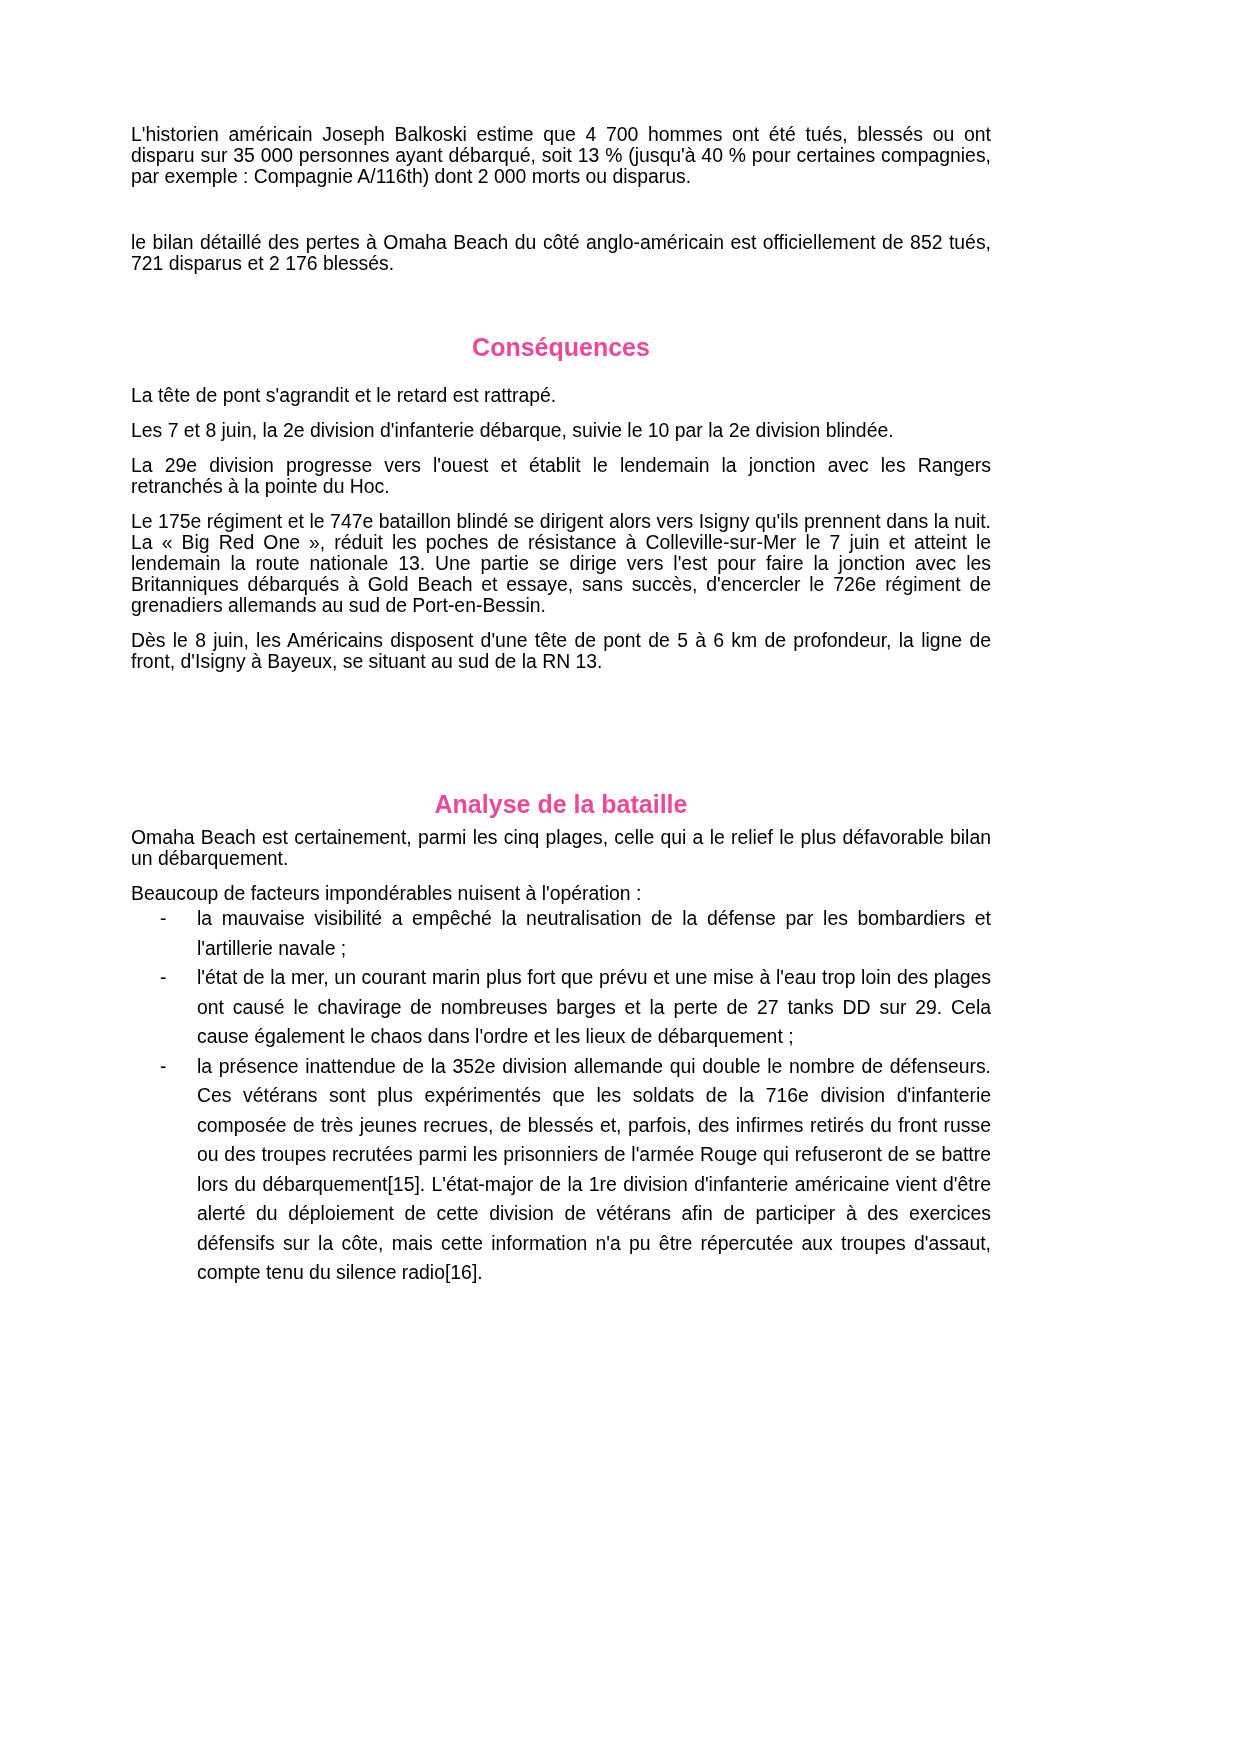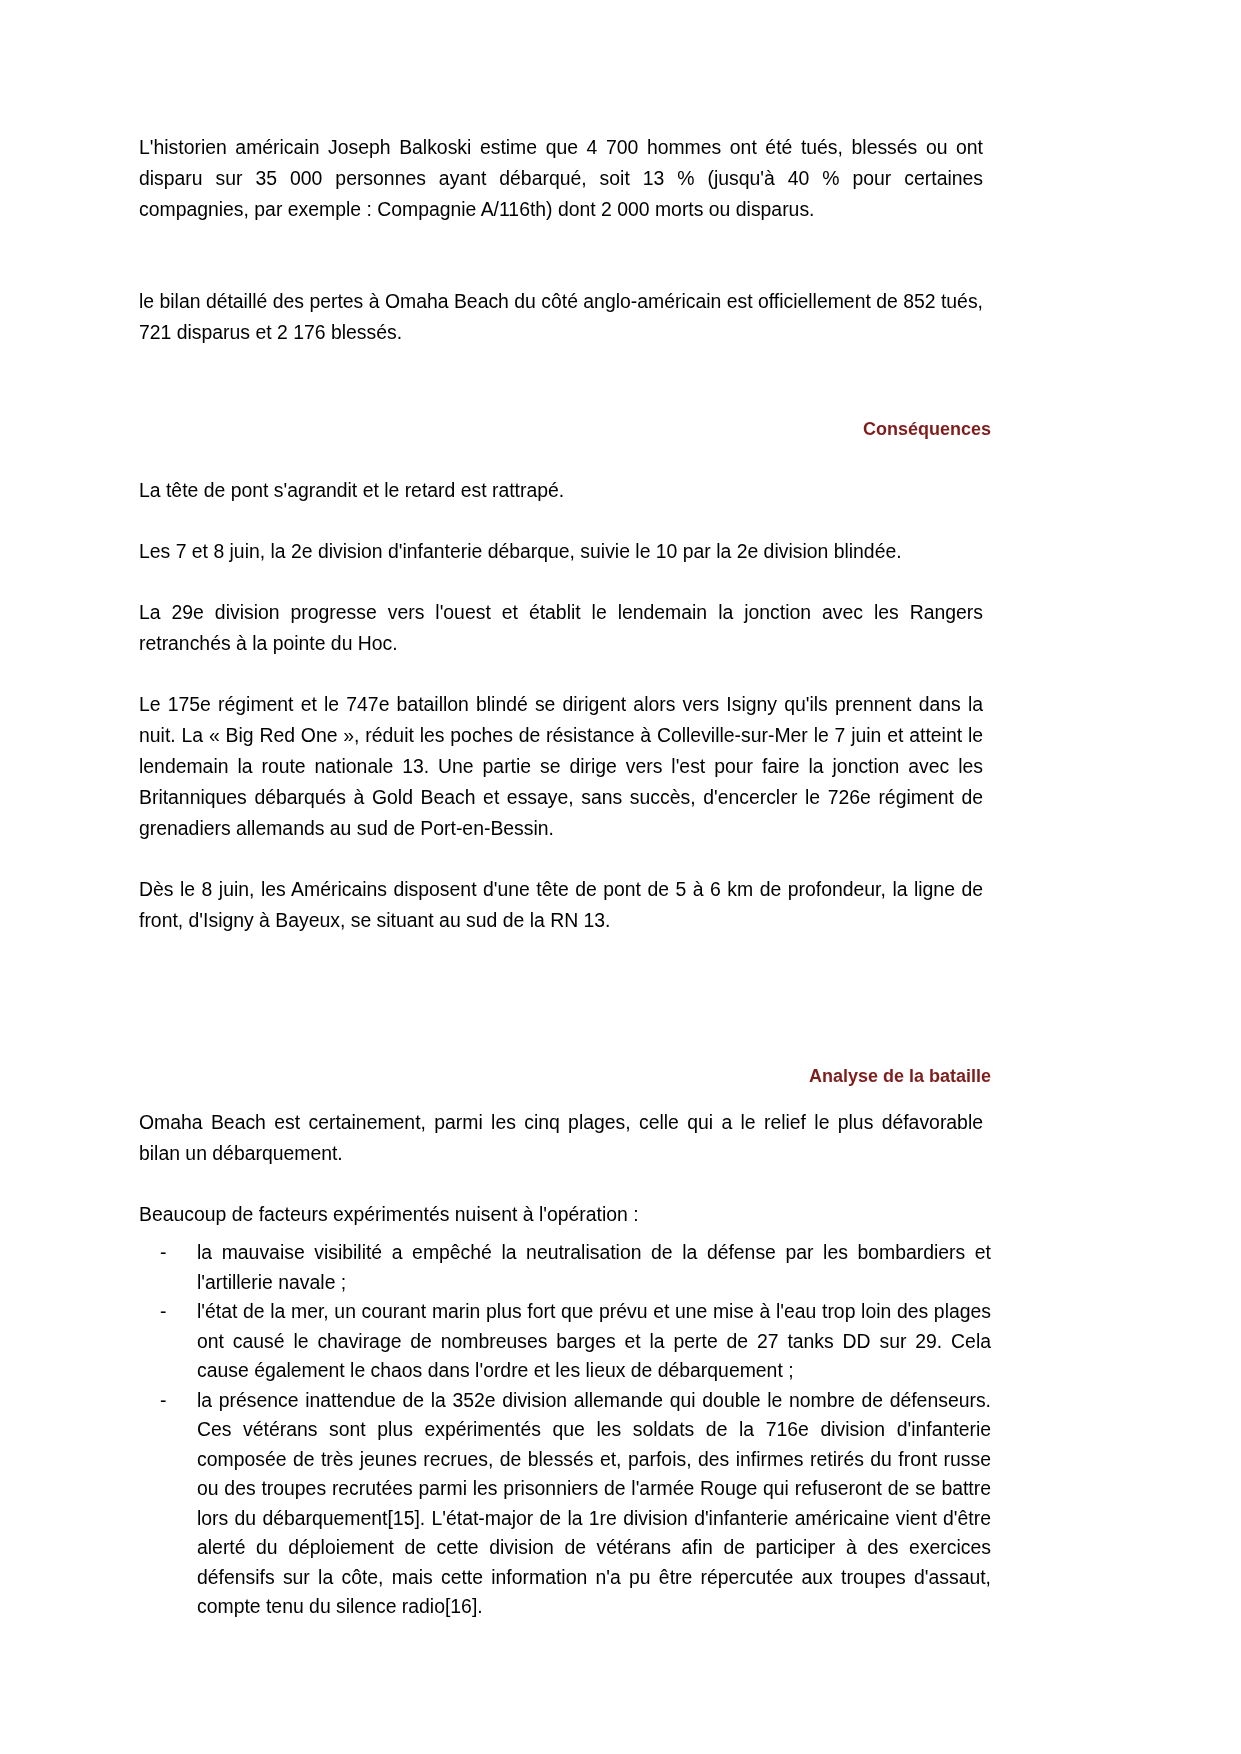--- a/index.html
+++ b/index.html
@@ -20,36 +20,36 @@
     overflow: hidden;
     box-sizing: border-box;
   }
   .content {
     position: absolute;
     left: 131px;
     top: 124px;
     width: 860px;
   }
   p.para {
-    margin: 8px;
+    margin: 0;
     font-size: 19.4px;
-    line-height: 31px;
+    line-height: 21px;
     text-align: justify;
     text-justify: inter-word;
     color: #000000;
     -webkit-hyphens: none;
     hyphens: none;
   }
   h2.heading {
     margin: 0;
-    font-size: 18px;
+    font-size: 25px;
     line-height: 29.5px;
     font-weight: bold;
-    text-align: right;
-    color: #7f1d1d;
+    text-align: center;
+    color: #ec4899;
   }
   
   .gap-xl { height: 45px; }
   .gap-m  { height: 14px; }
   .gap-s  { height: 8px; }
   .gap-huge { height: 118px; }
 
   ul.dash-list {
     margin: 0;
     padding: 0;
@@ -122,21 +122,21 @@
     <div class="gap-huge"></div>
 
     <h2 class="heading">Analyse de la bataille</h2>
 
     <div class="gap-s"></div>
 
     <p class="para">Omaha Beach est certainement, parmi les cinq plages, celle qui a le relief le plus défavorable bilan un débarquement.</p>
 
     <div class="gap-m"></div>
 
-    <p class="para">Beaucoup de facteurs expérimentés nuisent à l'opération :</p>
+    <p class="para">Beaucoup de facteurs impondérables nuisent à l'opération :</p>
 
     <ul class="dash-list">
       <li>
         <span class="dash">-</span>
         <span class="li-text">la mauvaise visibilité a empêché la neutralisation de la défense par les bombardiers et l'artillerie navale ;</span>
       </li>
       <li>
         <span class="dash">-</span>
         <span class="li-text">l'état de la mer, un courant marin plus fort que prévu et une mise à l'eau trop loin des plages ont causé le chavirage de nombreuses barges et la perte de 27 tanks DD sur 29. Cela cause également le chaos dans l'ordre et les lieux de débarquement ;</span>
       </li>

